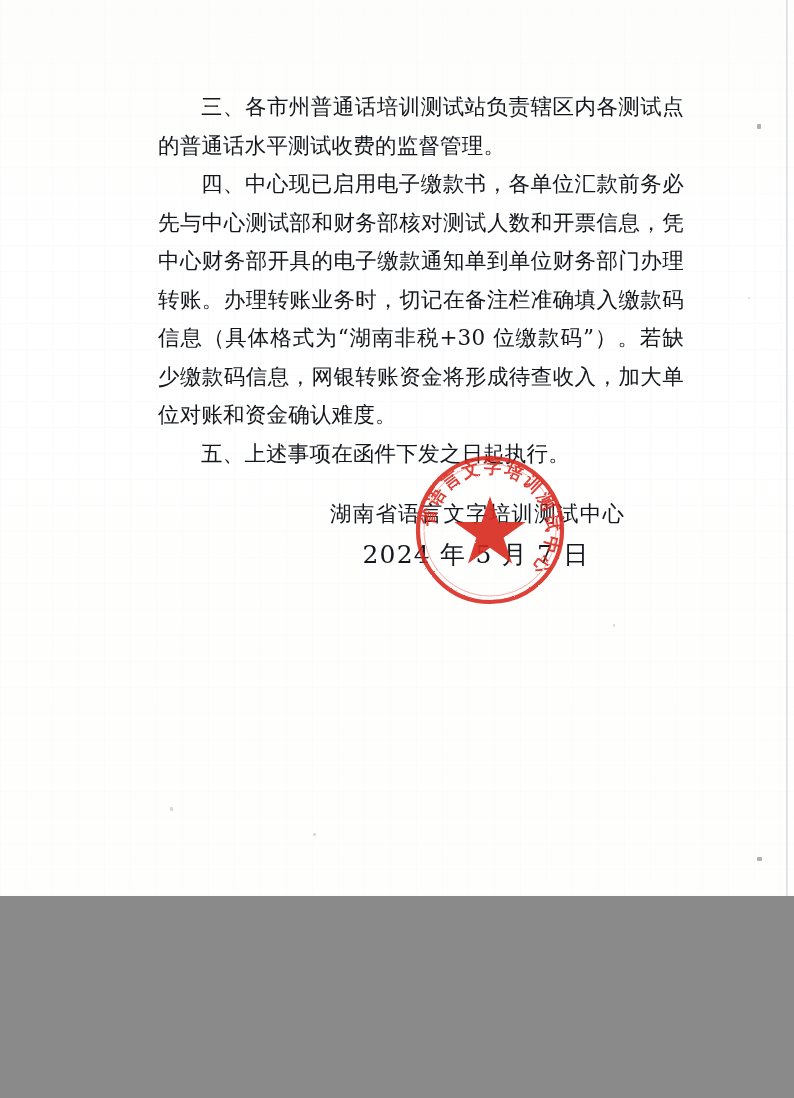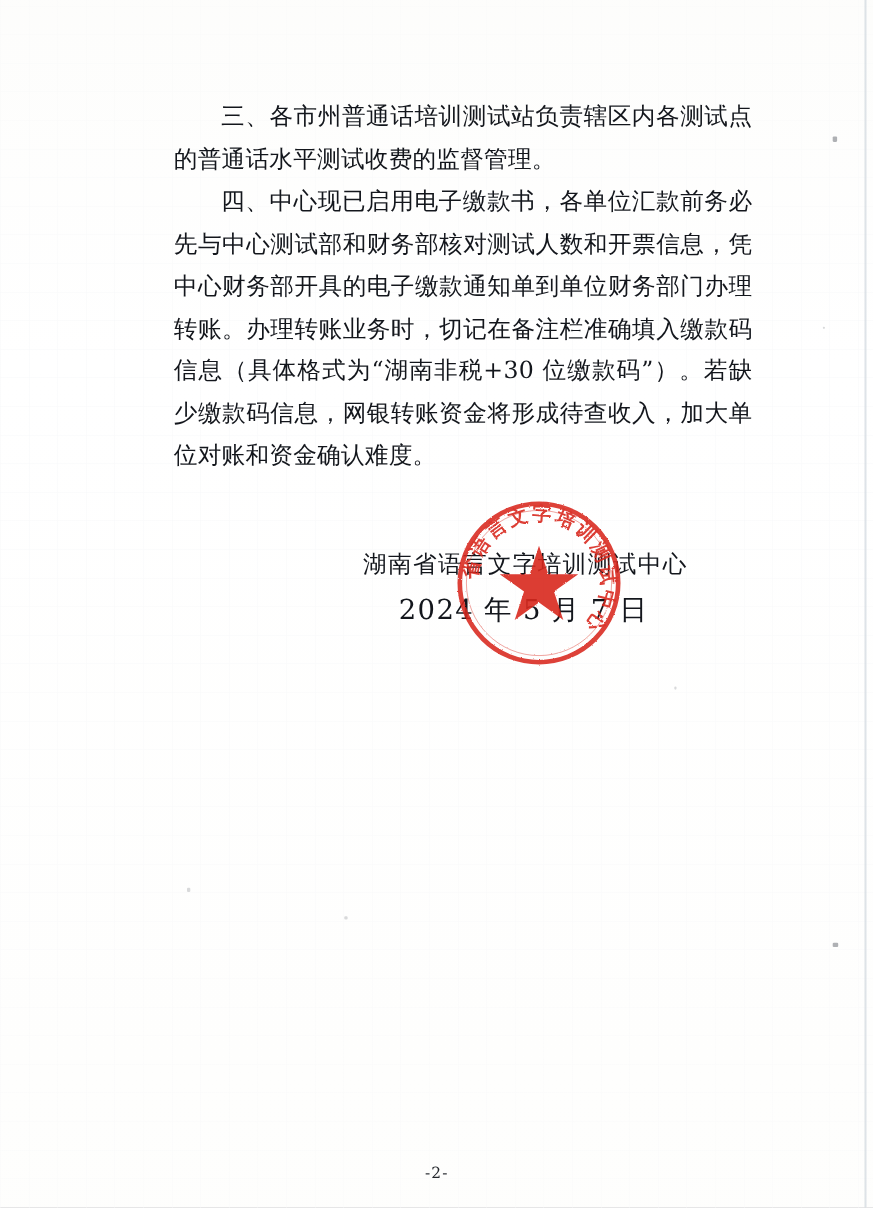--- a/index.html
+++ b/index.html
@@ -5,21 +5,21 @@
 <style>
   html, body {
     margin: 0;
     padding: 0;
     background: #8a8a8a;
   }
 
   .page {
     position: relative;
     width: 794px;
-    height: 1098px;
+    height: 896px;
     margin: 0 auto;
     background: #ffffff;
     overflow: hidden;
     font-family: "DejaVu Serif", "Liberation Serif", serif;
     
     background-image:
       repeating-linear-gradient(90deg,
         rgba(246,247,249,0.55) 0px,
         rgba(246,247,249,0.55) 1px,
         rgba(255,255,255,0) 1px,
@@ -136,20 +136,21 @@
 <body>
 
 <div class="page">
 
   <div class="paper-tint"></div>
   <div class="scan-edge"></div>
 
   <div class="body-text">
     <p class="para">三、各市州普通话培训测试站负责辖区内各测试点的普通话水平测试收费的监督管理。</p>
     <p class="para">四、中心现已启用电子缴款书，各单位汇款前务必先与中心测试部和财务部核对测试人数和开票信息，凭中心财务部开具的电子缴款通知单到单位财务部门办理转账。办理转账业务时，切记在备注栏准确填入缴款码信息（具体格式为“湖南非税+30 位缴款码”）。若缺少缴款码信息，网银转账资金将形成待查收入，加大单位对账和资金确认难度。</p>
+    <p class="para">五、上述事项在函件下发之日起执行。</p>
   </div>
 
   <div class="signature-block">
     <div class="sig-org">湖南省语言文字培训测试中心</div>
     <div class="sig-date">2024 年  5 月  7 日</div>
   </div>
 
   <div class="seal">
     <svg viewBox="0 0 152 152" xmlns="http://www.w3.org/2000/svg">
       <defs>

